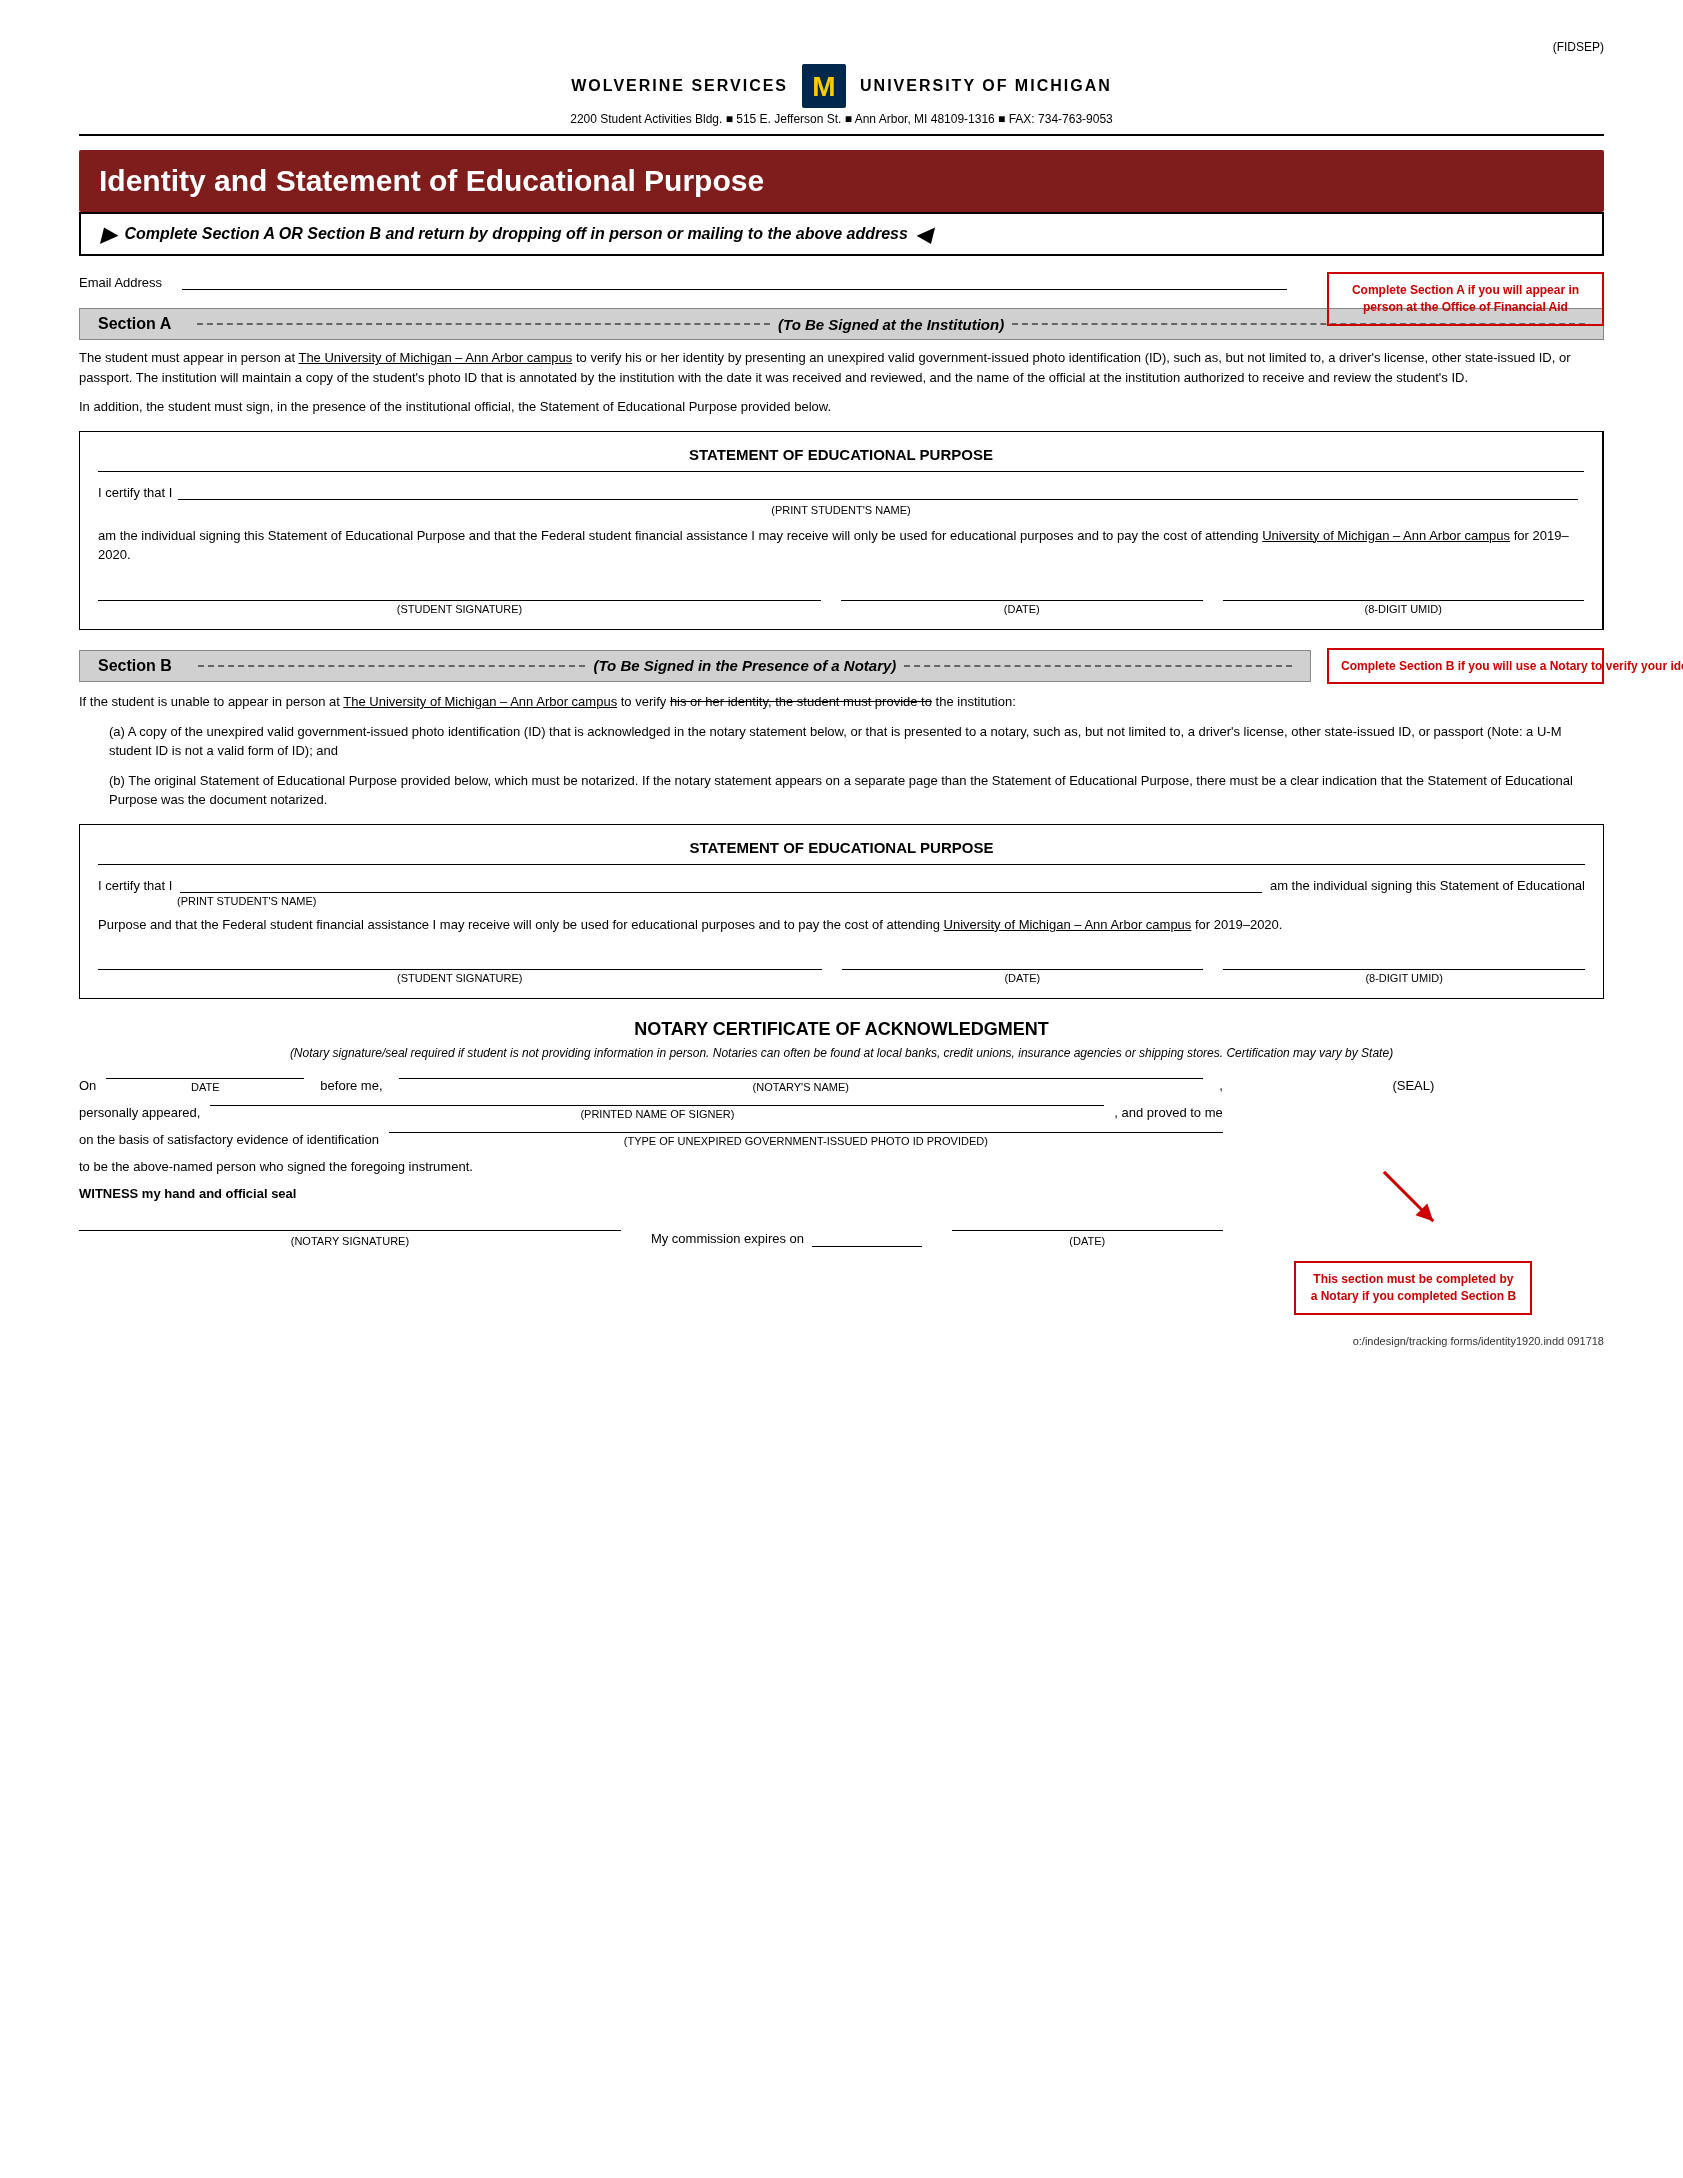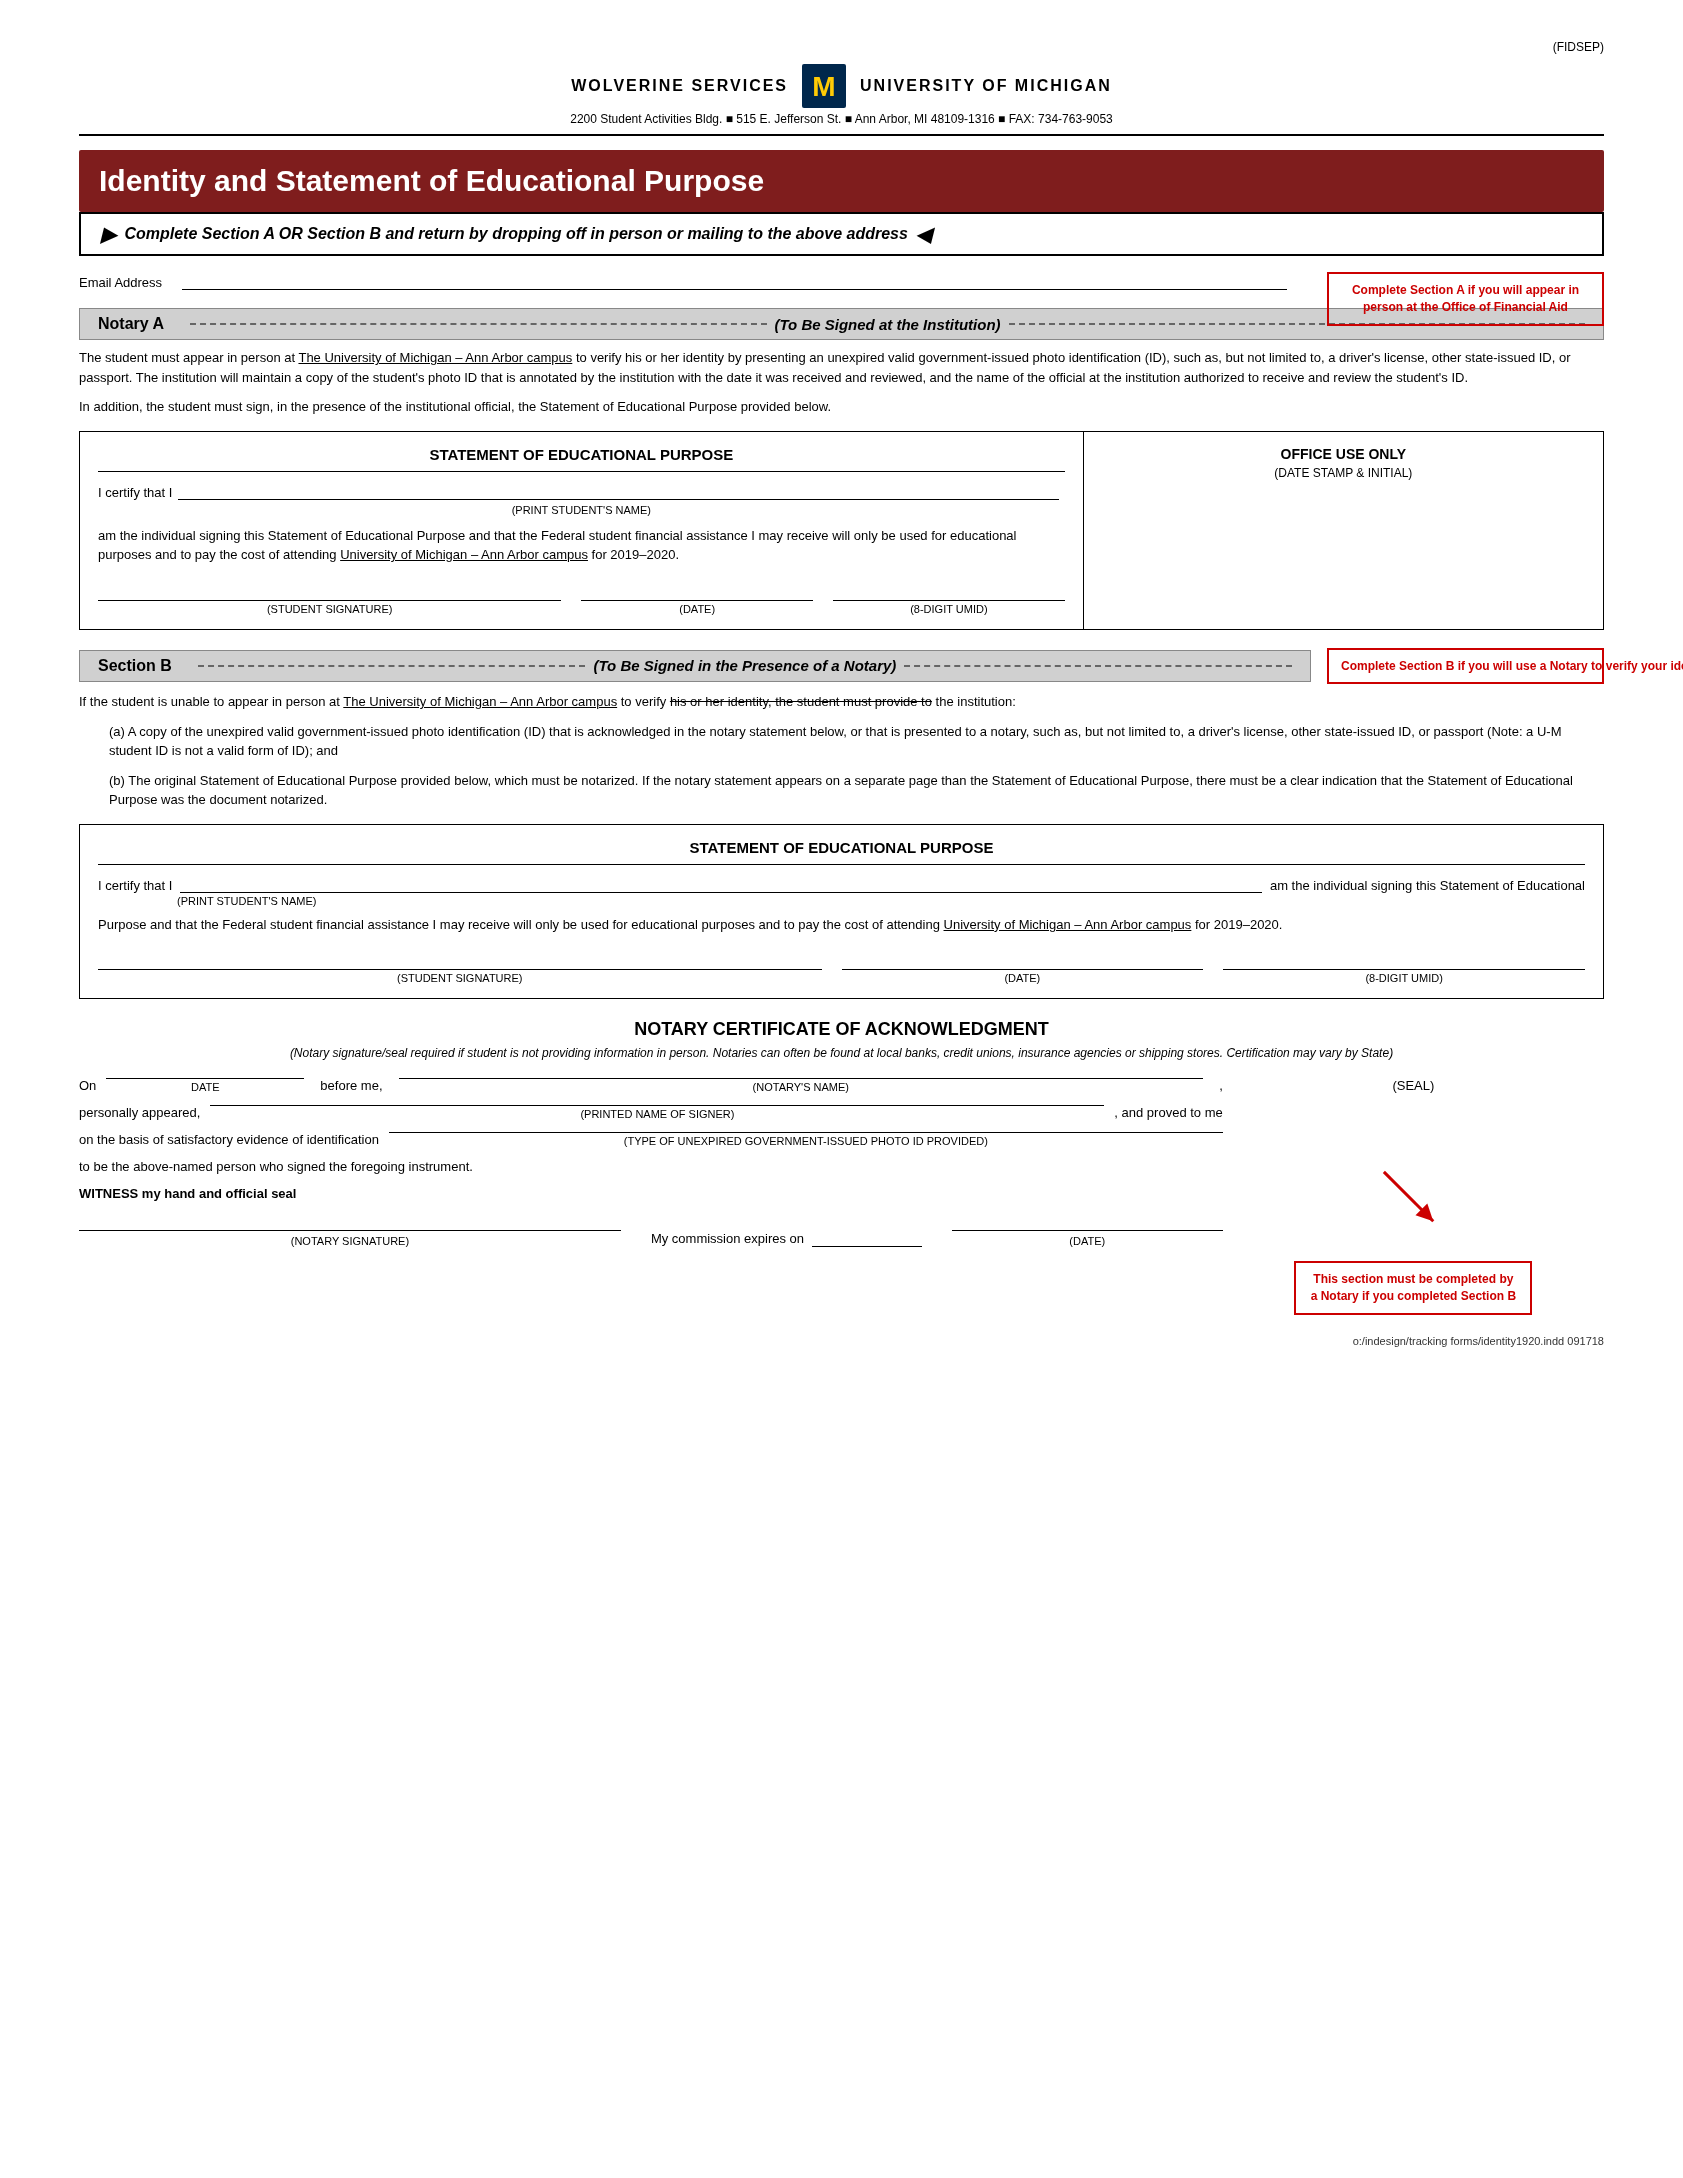--- a/index.html
+++ b/index.html
@@ -351,21 +351,21 @@
 
 
   <div class="fields-row" style="margin-right:317px;">
     <span class="field-label">Email Address</span>
     <div class="field-line"></div>
   </div>
 
 </div>
 
 <div class="section-header">
-  <span class="section-label">Notary A</span>
+  <span class="section-label">Section A</span>
   <div class="dashed-line"></div>
   <span class="section-subtitle">(To Be Signed at the Institution)</span>
   <div class="dashed-line"></div>
 </div>
 
 <p class="body-text">
   The student must appear in person at <span class="underlined">The University of Michigan – Ann Arbor campus</span> to verify his or her identity by presenting an unexpired valid government-issued photo identification (ID), such as, but not limited to, a driver's license, other state-issued ID, or passport. The institution will maintain a copy of the student's photo ID that is annotated by the institution with the date it was received and reviewed, and the name of the official at the institution authorized to receive and review the student's ID.
 </p>
 <p class="body-text">In addition, the student must sign, in the presence of the institutional official, the Statement of Educational Purpose provided below.</p>
 
@@ -387,24 +387,20 @@
       </div>
       <div class="sig-field" style="flex:1;">
         <div class="sig-line"></div>
         <div class="small-label">(DATE)</div>
       </div>
       <div class="sig-field" style="flex:1;">
         <div class="sig-line"></div>
         <div class="small-label">(8-digit UMID)</div>
       </div>
     </div>
-  </div>
-  <div class="office-col">
-    <div class="office-use-title">OFFICE USE ONLY</div>
-    <div class="office-use-sub">(DATE STAMP &amp; INITIAL)</div>
   </div>
 </div>
 
 <div style="display:flex; align-items:center; margin: 18px 0 8px 0;">
   <div class="section-header" style="flex:1; margin:0;">
     <span class="section-label">Section B</span>
     <div class="dashed-line"></div>
     <span class="section-subtitle">(To Be Signed in the Presence of a Notary)</span>
     <div class="dashed-line"></div>
   </div>

